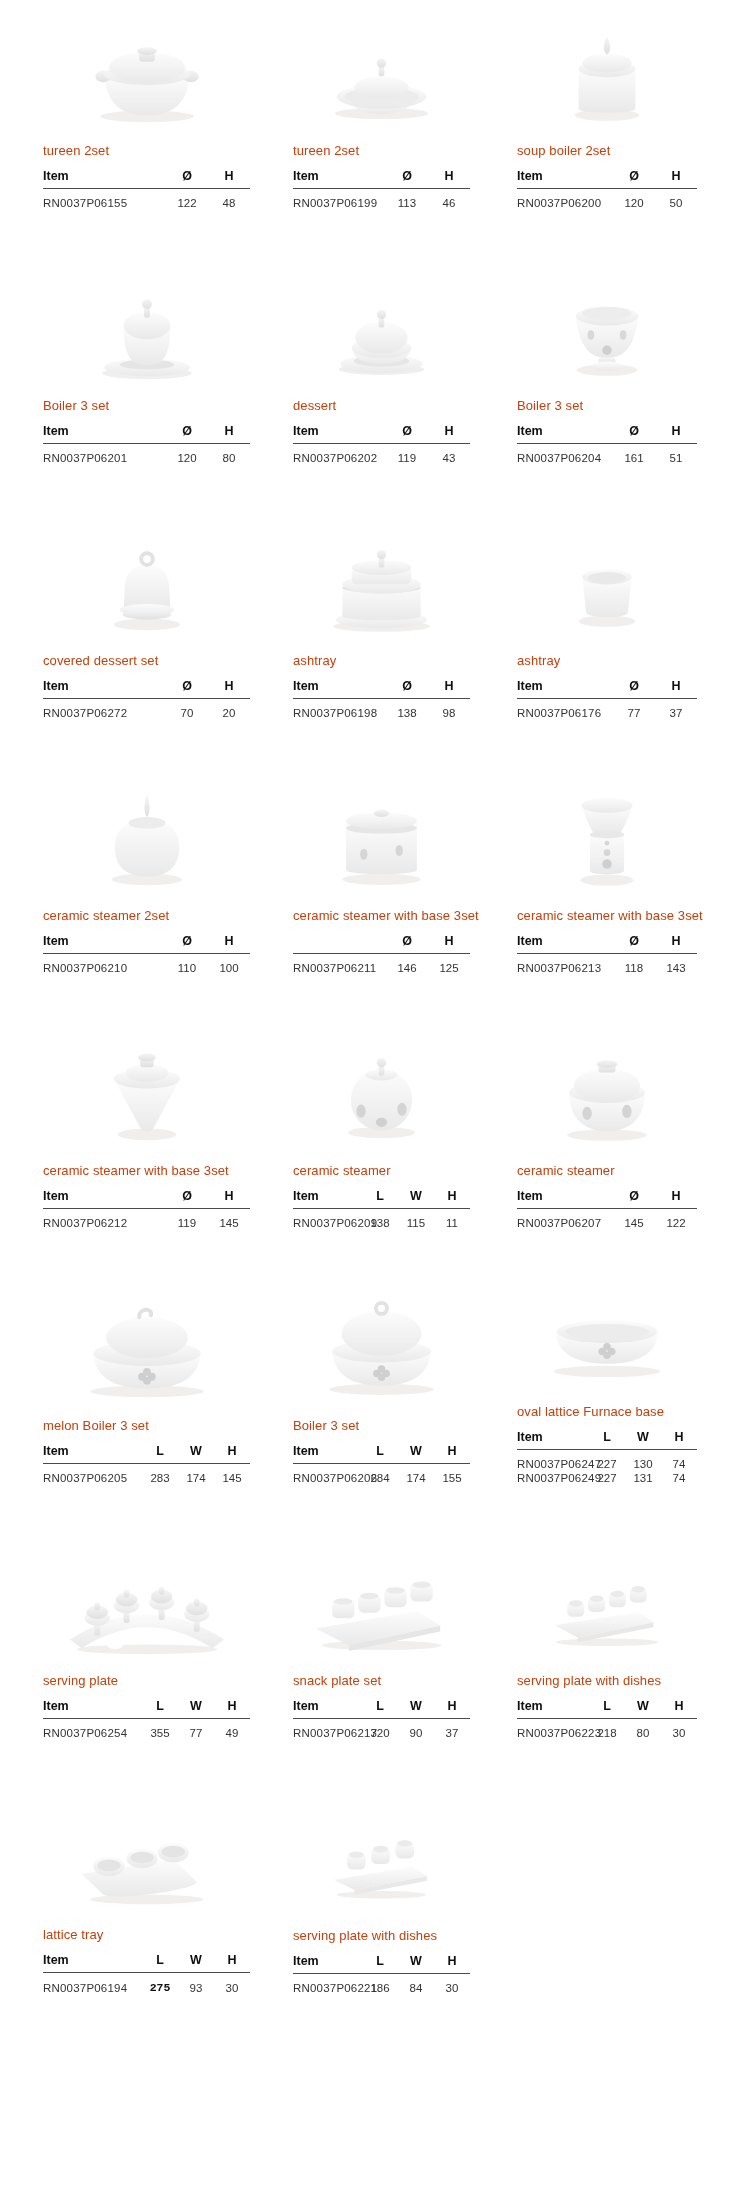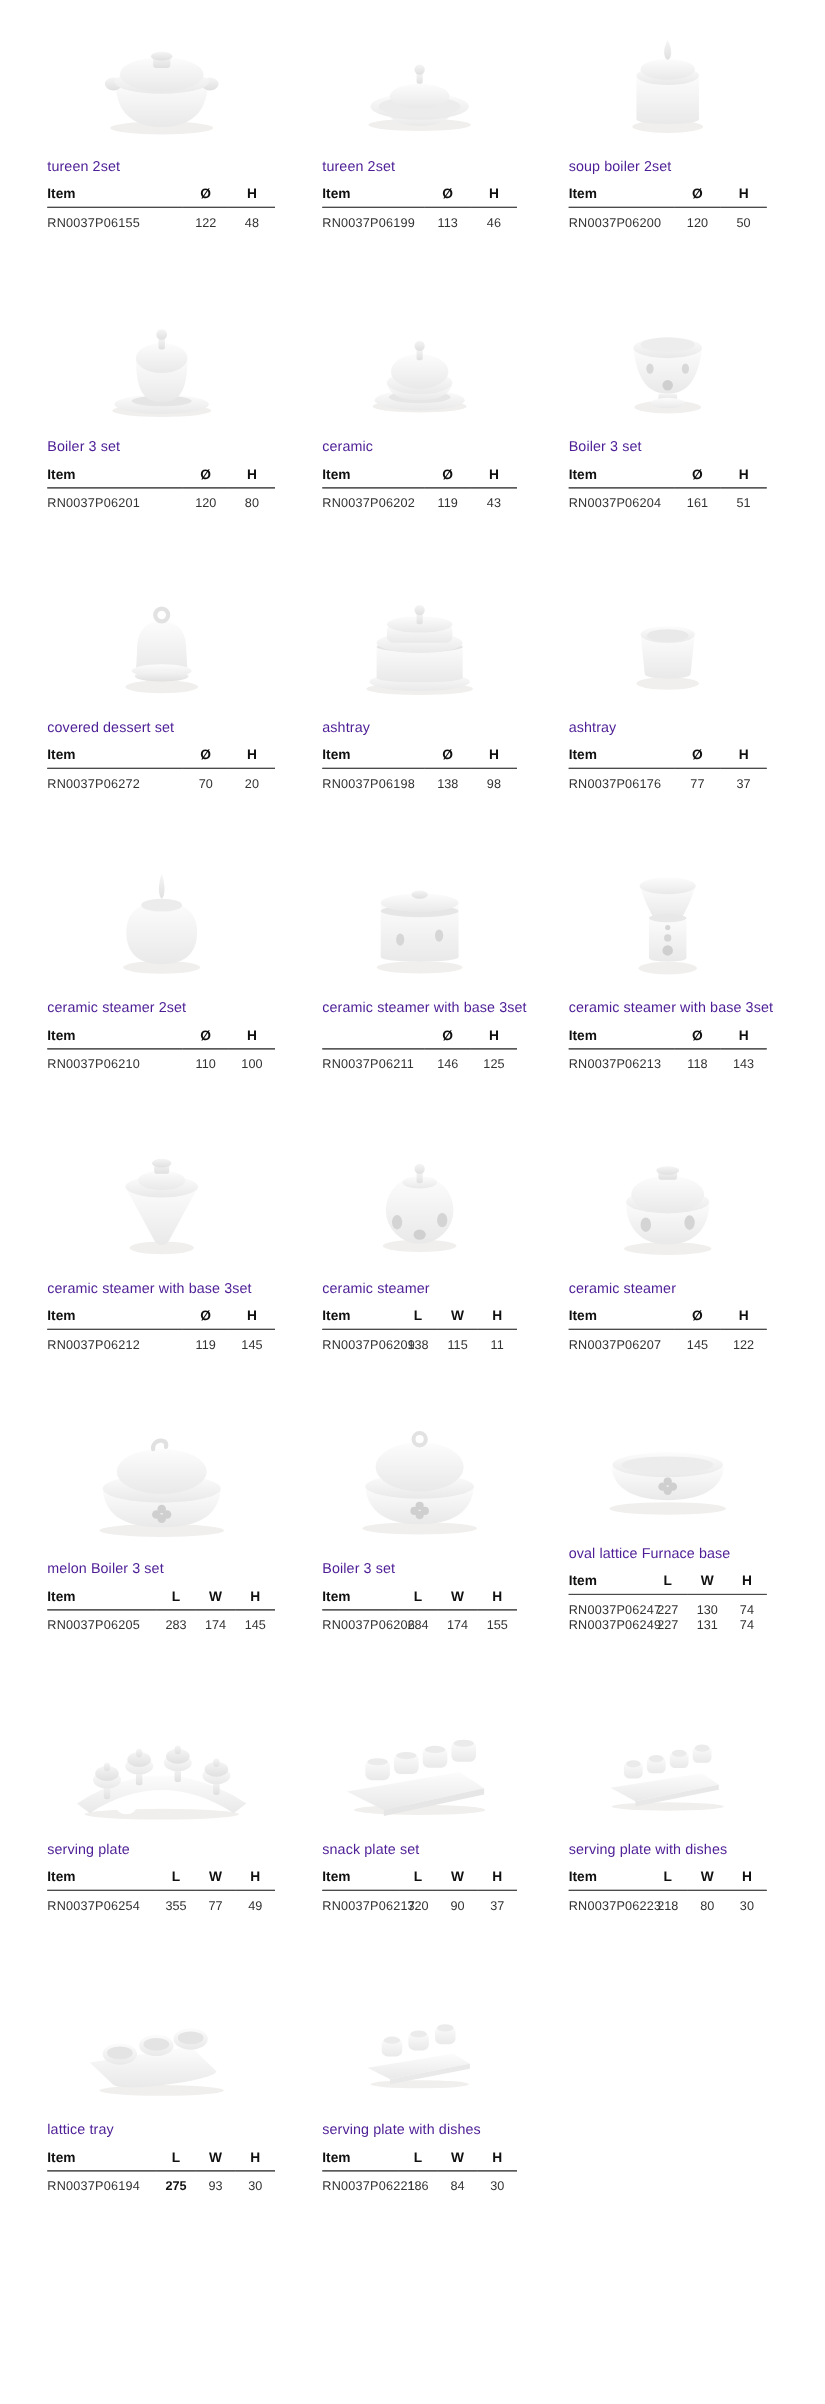--- a/index.html
+++ b/index.html
@@ -15,38 +15,38 @@
     width:250px;box-sizing:border-box;
     display:flex;flex-direction:column;justify-content:flex-end;
     padding-bottom:46px;
   }
   .cell.c1{padding-left:43px;padding-right:0;}
   .cell.c2{padding-left:43px;padding-right:30px;}
   .cell.c3{padding-left:17px;padding-right:53px;justify-content:flex-end;}
   .art{flex:1;display:flex;align-items:flex-end;justify-content:center;min-height:0;margin-bottom:4px;}
   .art svg{display:block;max-height:100%;}
   .title{
-    font-size:13px;color:#4c1d95;margin:8px 0 0 0;
+    font-size:13px;color:#c2410c;margin:8px 0 0 0;
     white-space:nowrap;letter-spacing:.1px;
   }
   table.spec{width:100%;border-collapse:collapse;margin-top:11px;table-layout:fixed;}
   .spec th{
     font-size:12.5px;font-weight:bold;color:#101010;text-align:left;
     padding:0 0 5px 0;border-bottom:1.5px solid #4a4a4a;
   }
   .spec th.num{text-align:center;}
   .spec.w2 th.num{width:42px;}
   .spec.w3 th.num{width:36px;}
   .spec td{
     font-size:11.5px;color:#333333;padding:8px 0 0 0;
     letter-spacing:.2px;white-space:nowrap;
   }
   .spec td.num{text-align:center;letter-spacing:0;margin-top:12px;}
   .spec tbody tr + tr td{padding-top:2px;}
-  .spec td.bold{font-weight:bold;color:#111;}
+  .spec td.bold{font-weight:bold;color:#111;font-family:Liberation Mono, monospace;}
   #defs{position:absolute;width:0;height:0;}
 </style>
 </head>
 <body>
 
 <svg id="defs" aria-hidden="true">
   <defs>
     <linearGradient id="gv" x1="0" y1="0" x2="0" y2="1">
       <stop offset="0" stop-color="#fcfcfc"></stop>
         <stop offset="1" stop-color="#e9e9e9"></stop>
@@ -187,21 +187,21 @@
             <ellipse cx="95" cy="105" rx="46" ry="6" fill="#f1efed"></ellipse>
             <ellipse cx="95" cy="99" rx="44" ry="10" fill="url(#gv)"></ellipse>
             <ellipse cx="95" cy="96" rx="30" ry="6" fill="#e6e6e6"></ellipse>
             <path d="M63,82 C65,95 79,99 95,99 C111,99 125,95 127,82 Z" fill="url(#gv)"></path>
             <ellipse cx="95" cy="82" rx="32" ry="11" fill="url(#gv)"></ellipse>
             <ellipse cx="95" cy="71" rx="28" ry="17" fill="url(#gv)"></ellipse>
             <rect x="92" y="49" width="6" height="11" rx="2" fill="url(#gd)"></rect>
             <ellipse cx="95" cy="46" rx="5" ry="5" fill="url(#gd)"></ellipse>
           </svg>
         </div>
-    <div class="title">ceramic</div>
+    <div class="title">dessert</div>
     <table class="spec w2">
       <thead>
             <tr>
               <th>Item</th>
               <th class="num">Ø</th>
               <th class="num">H</th>
             </tr>
           </thead>
       <tbody>
             <tr>

